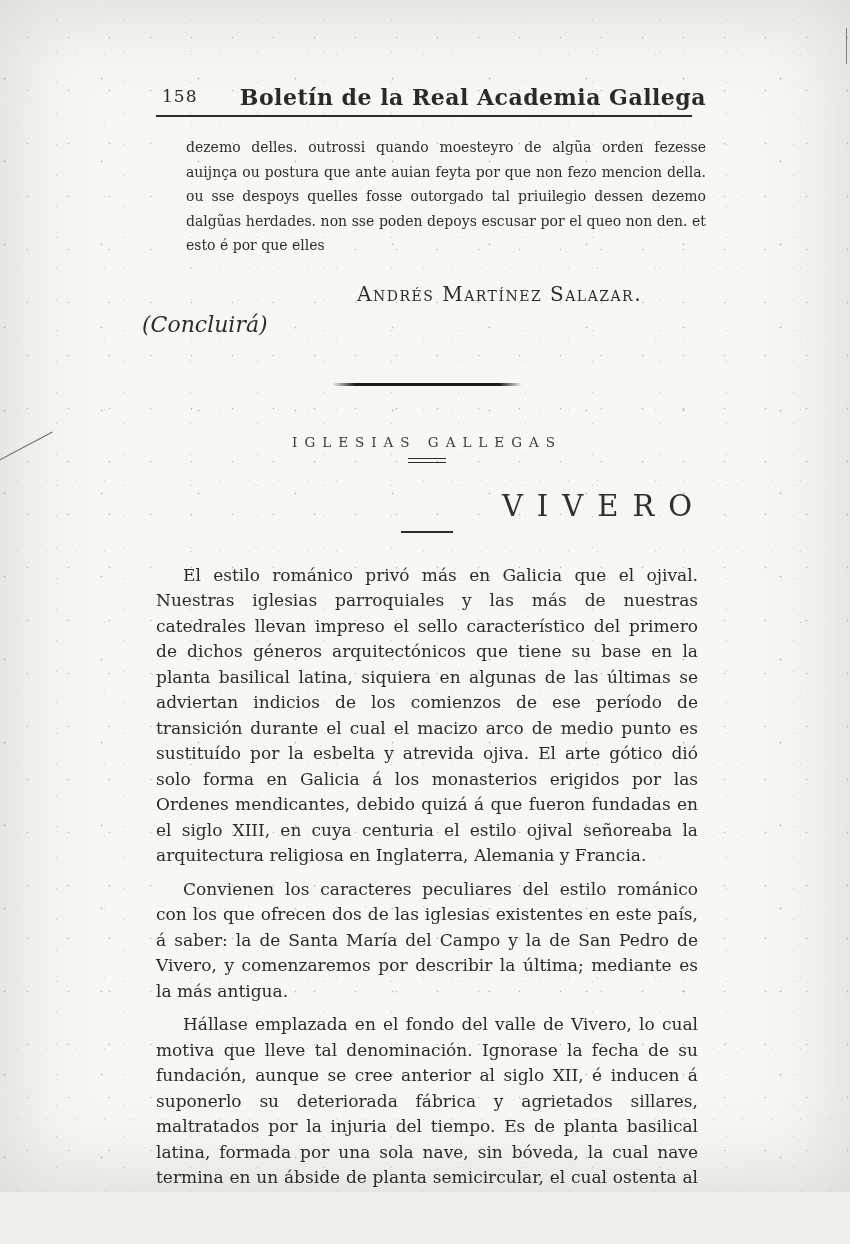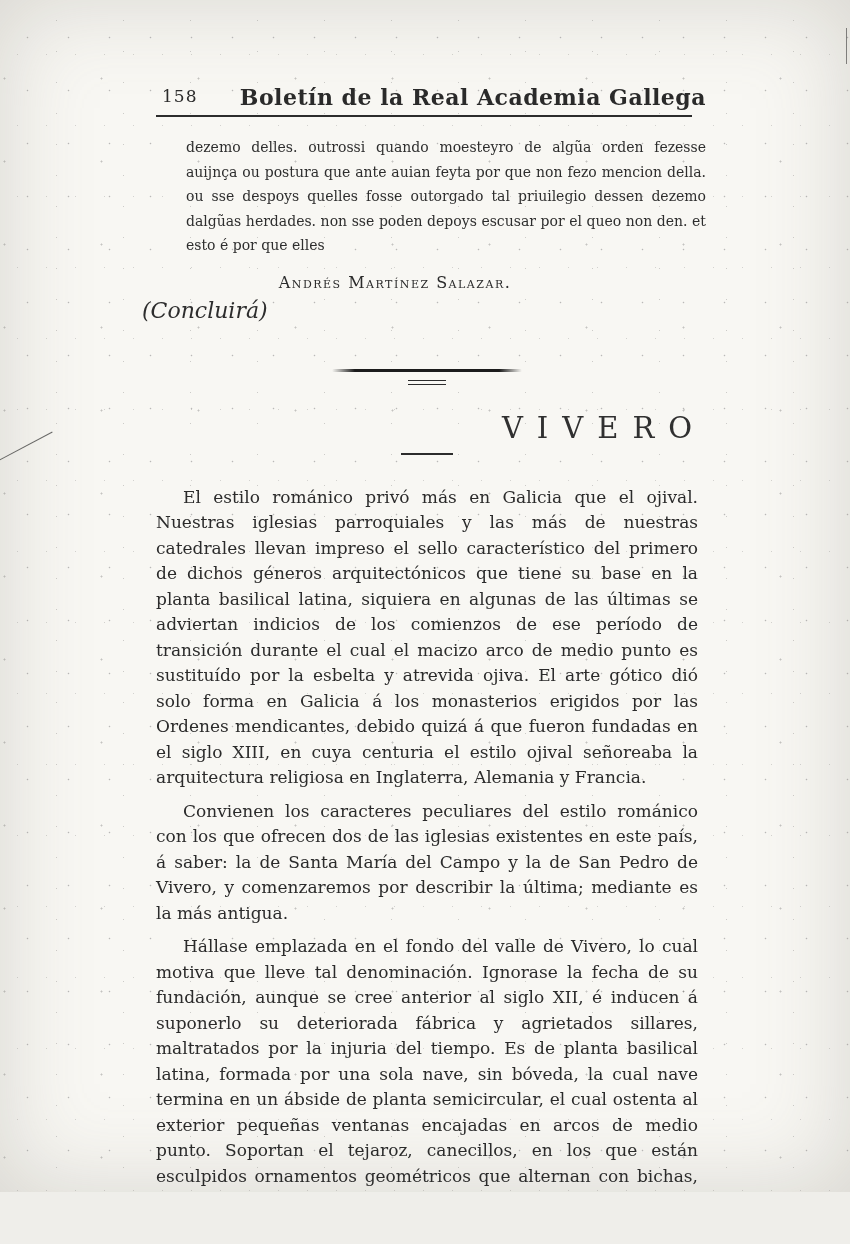--- a/index.html
+++ b/index.html
@@ -46,25 +46,25 @@
     width:536px; height:0;
     border-bottom:2.5px solid #2c2c2c;
   }
   .quote{
     margin:18px 0 14px 38px;
     font-size:14px; line-height:24.5px;
     text-align:justify;
     color:#2e2e2e;
   }
   .signature{
-    margin:15px 64px 0 0;
-    text-align:center;
+    margin:24px 64px 0 0;
+    text-align:right;
     font-variant:small-caps;
     letter-spacing:1.5px;
-    font-size:16px;
+    font-size:20px;
     color:#2b2b2b;
   }
   .concluira{
     margin:6px 0 0 -6px;
     font-style:italic;
     font-size:22px;
     color:#2d2d2d;
   }
   .divider{
     margin:46px auto 0 auto;
@@ -138,20 +138,21 @@
     <div class="header-rule"></div>
 
     <p class="quote">dezemo delles. outrossi quando moesteyro de algũa orden fezesse auijnça ou postura que ante auian feyta por que non fezo mencion della. ou sse despoys quelles fosse outorgado tal priuilegio dessen dezemo dalgũas herdades. non sse poden depoys escusar por el queo non den. et esto é por que elles</p>
 
     <p class="signature">Andrés Martínez Salazar.</p>
 
     <p class="concluira">(Concluirá)</p>
 
     <div class="divider"></div>
 
+    <h2 class="section-heading">IGLESIAS GALLEGAS</h2>
     <div class="small-rule double"></div>
 
     <h1 class="article-title">VIVERO</h1>
     <div class="small-rule"></div>
 
     <div class="body-text">
       <p>El estilo románico privó más en Galicia que el ojival. Nuestras iglesias parroquiales y las más de nuestras catedrales llevan impreso el sello característico del primero de dichos géneros arquitectónicos que tiene su base en la planta basilical latina, siquiera en algunas de las últimas se adviertan indicios de los comienzos de ese período de transición durante el cual el macizo arco de medio punto es sustituído por la esbelta y atrevida ojiva. El arte gótico dió solo forma en Galicia á los monasterios erigidos por las Ordenes mendicantes, debido quizá á que fueron fundadas en el siglo XIII, en cuya centuria el estilo ojival señoreaba la arquitectura religiosa en Inglaterra, Alemania y Francia.</p>
       <p>Convienen los caracteres peculiares del estilo románico con los que ofrecen dos de las iglesias existentes en este país, á saber: la de Santa María del Campo y la de San Pedro de Vivero, y comenzaremos por describir la última; mediante es la más antigua.</p>
       <p>Hállase emplazada en el fondo del valle de Vivero, lo cual motiva que lleve tal denominación. Ignorase la fecha de su fundación, aunque se cree anterior al siglo XII, é inducen á suponerlo su deteriorada fábrica y agrietados sillares, maltratados por la injuria del tiempo. Es de planta basilical latina, formada por una sola nave, sin bóveda, la cual nave termina en un ábside de planta semicircular, el cual ostenta al exterior pequeñas ventanas encajadas en arcos de medio punto. Soportan el tejaroz, canecillos, en los que están esculpidos ornamentos geométricos que alternan con bichas, caratulas y otras figuras. El templo</p>
     </div>

